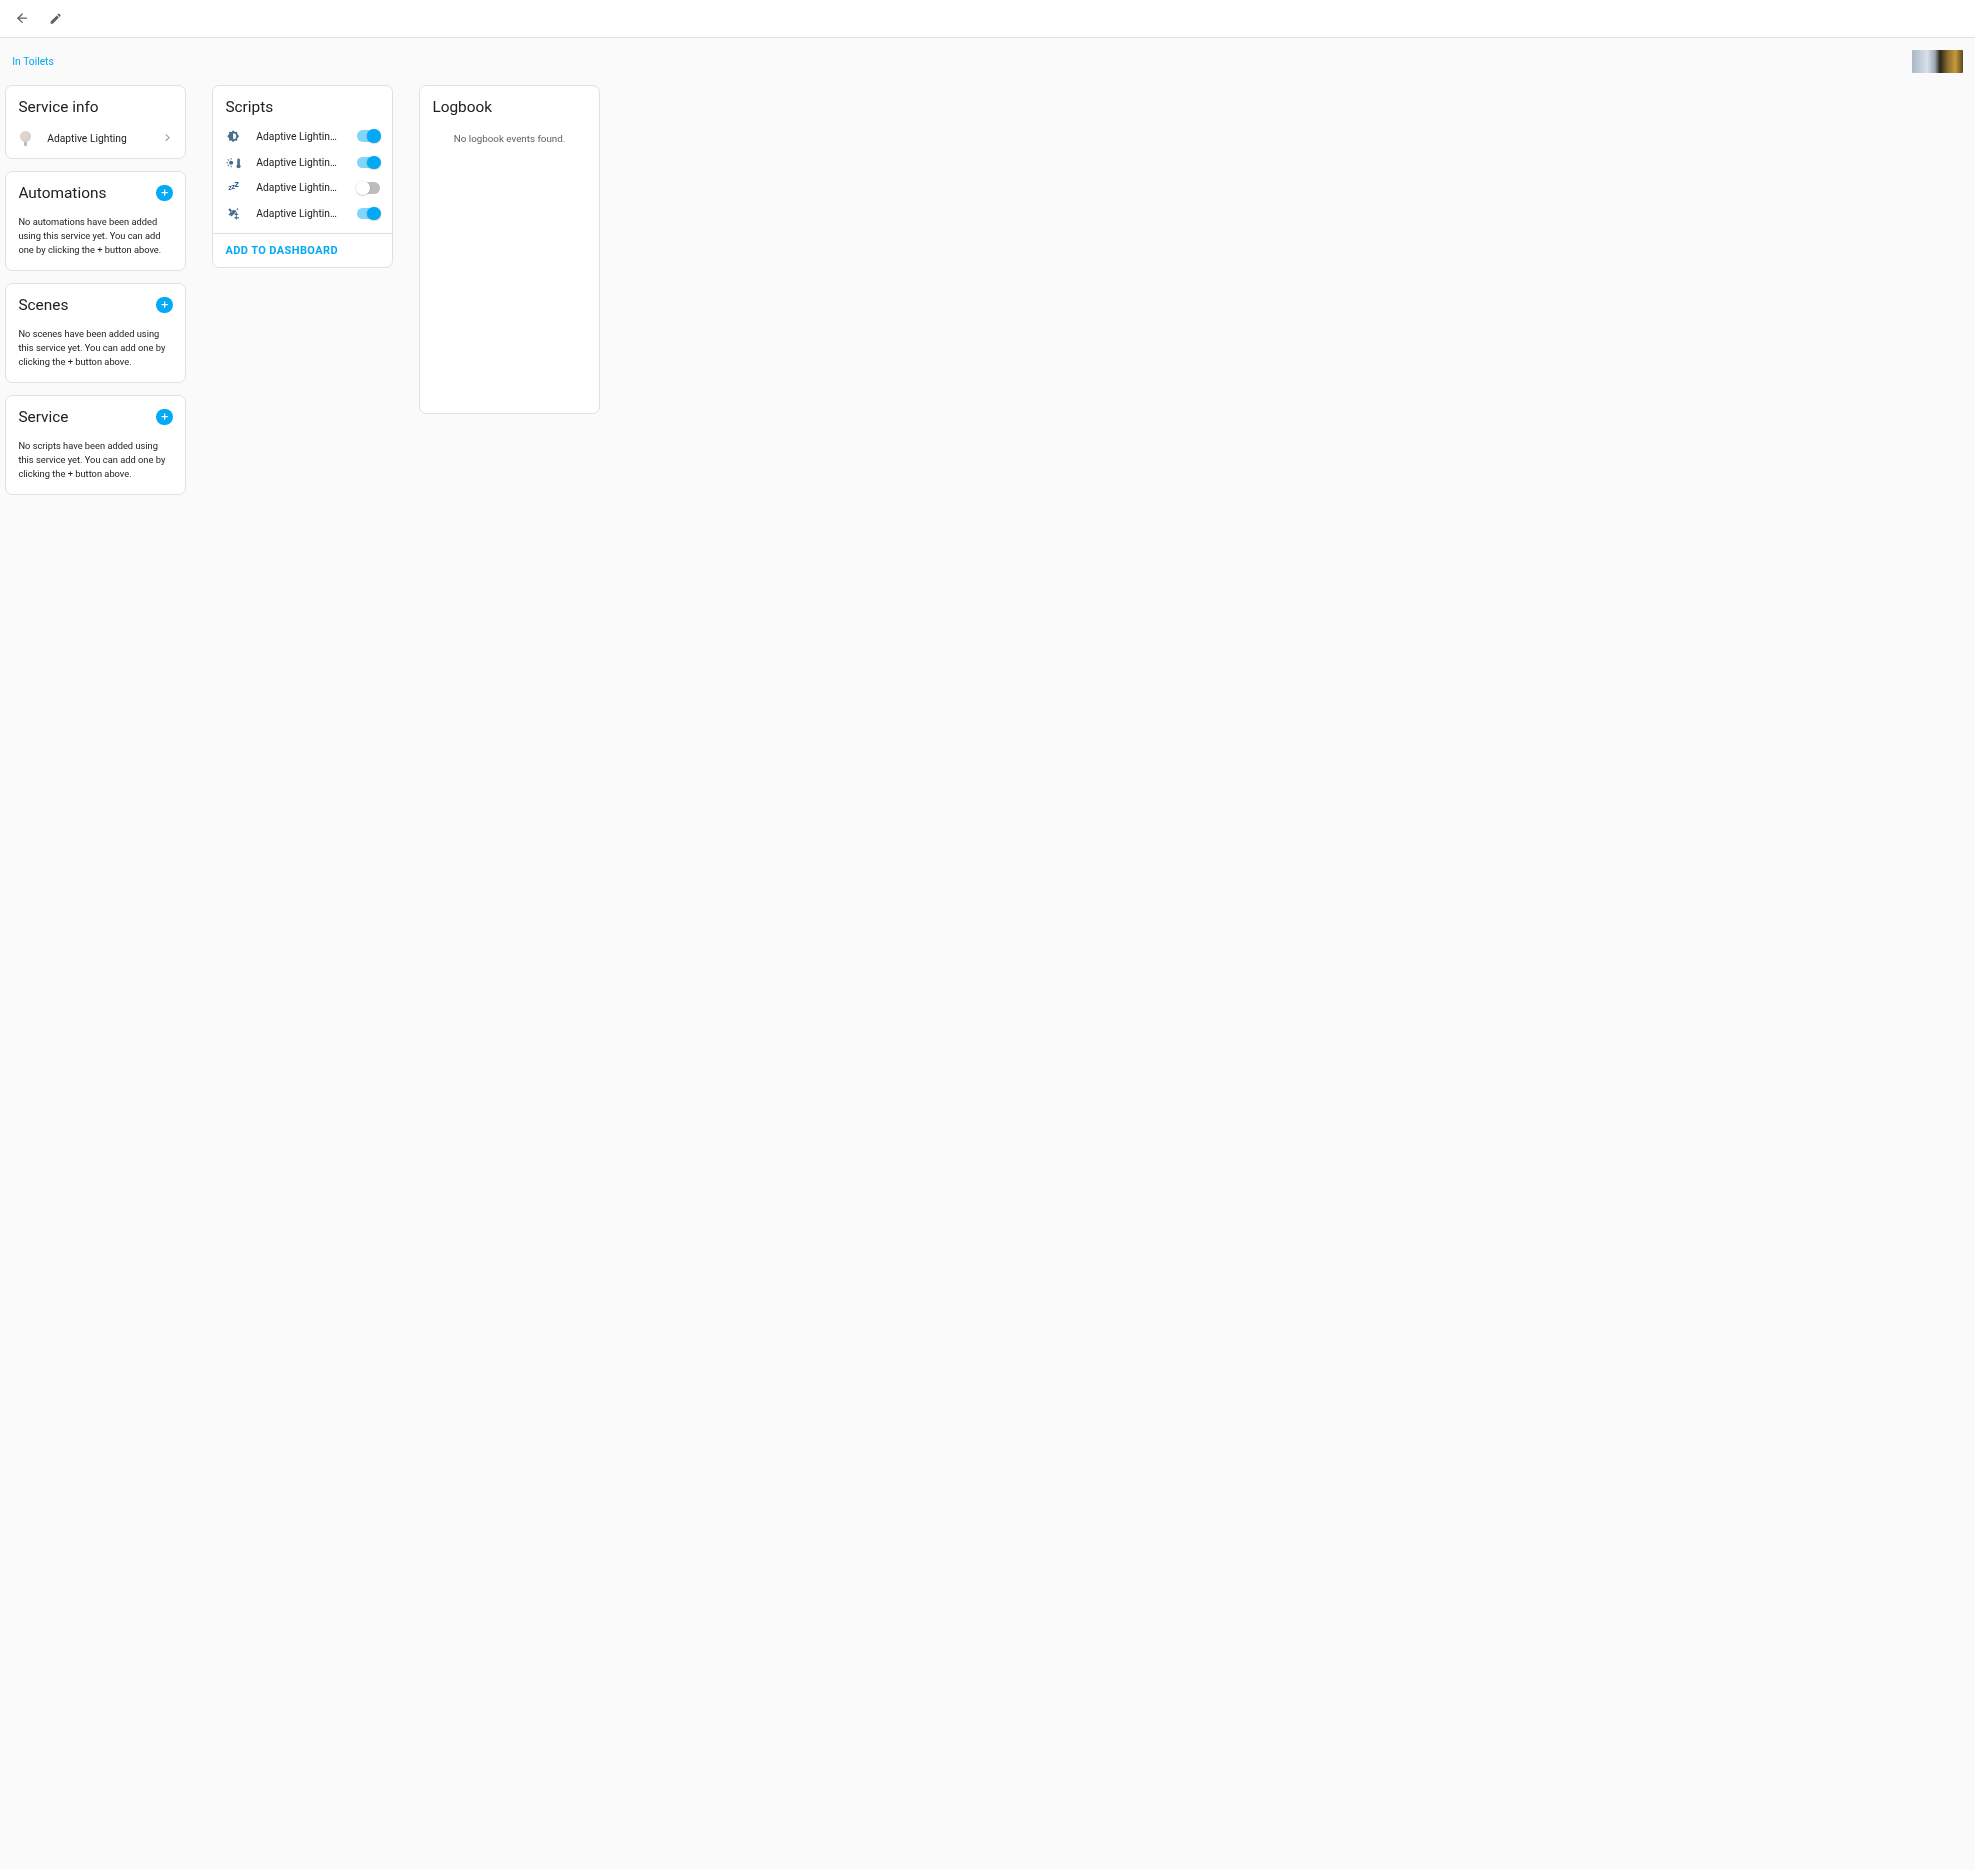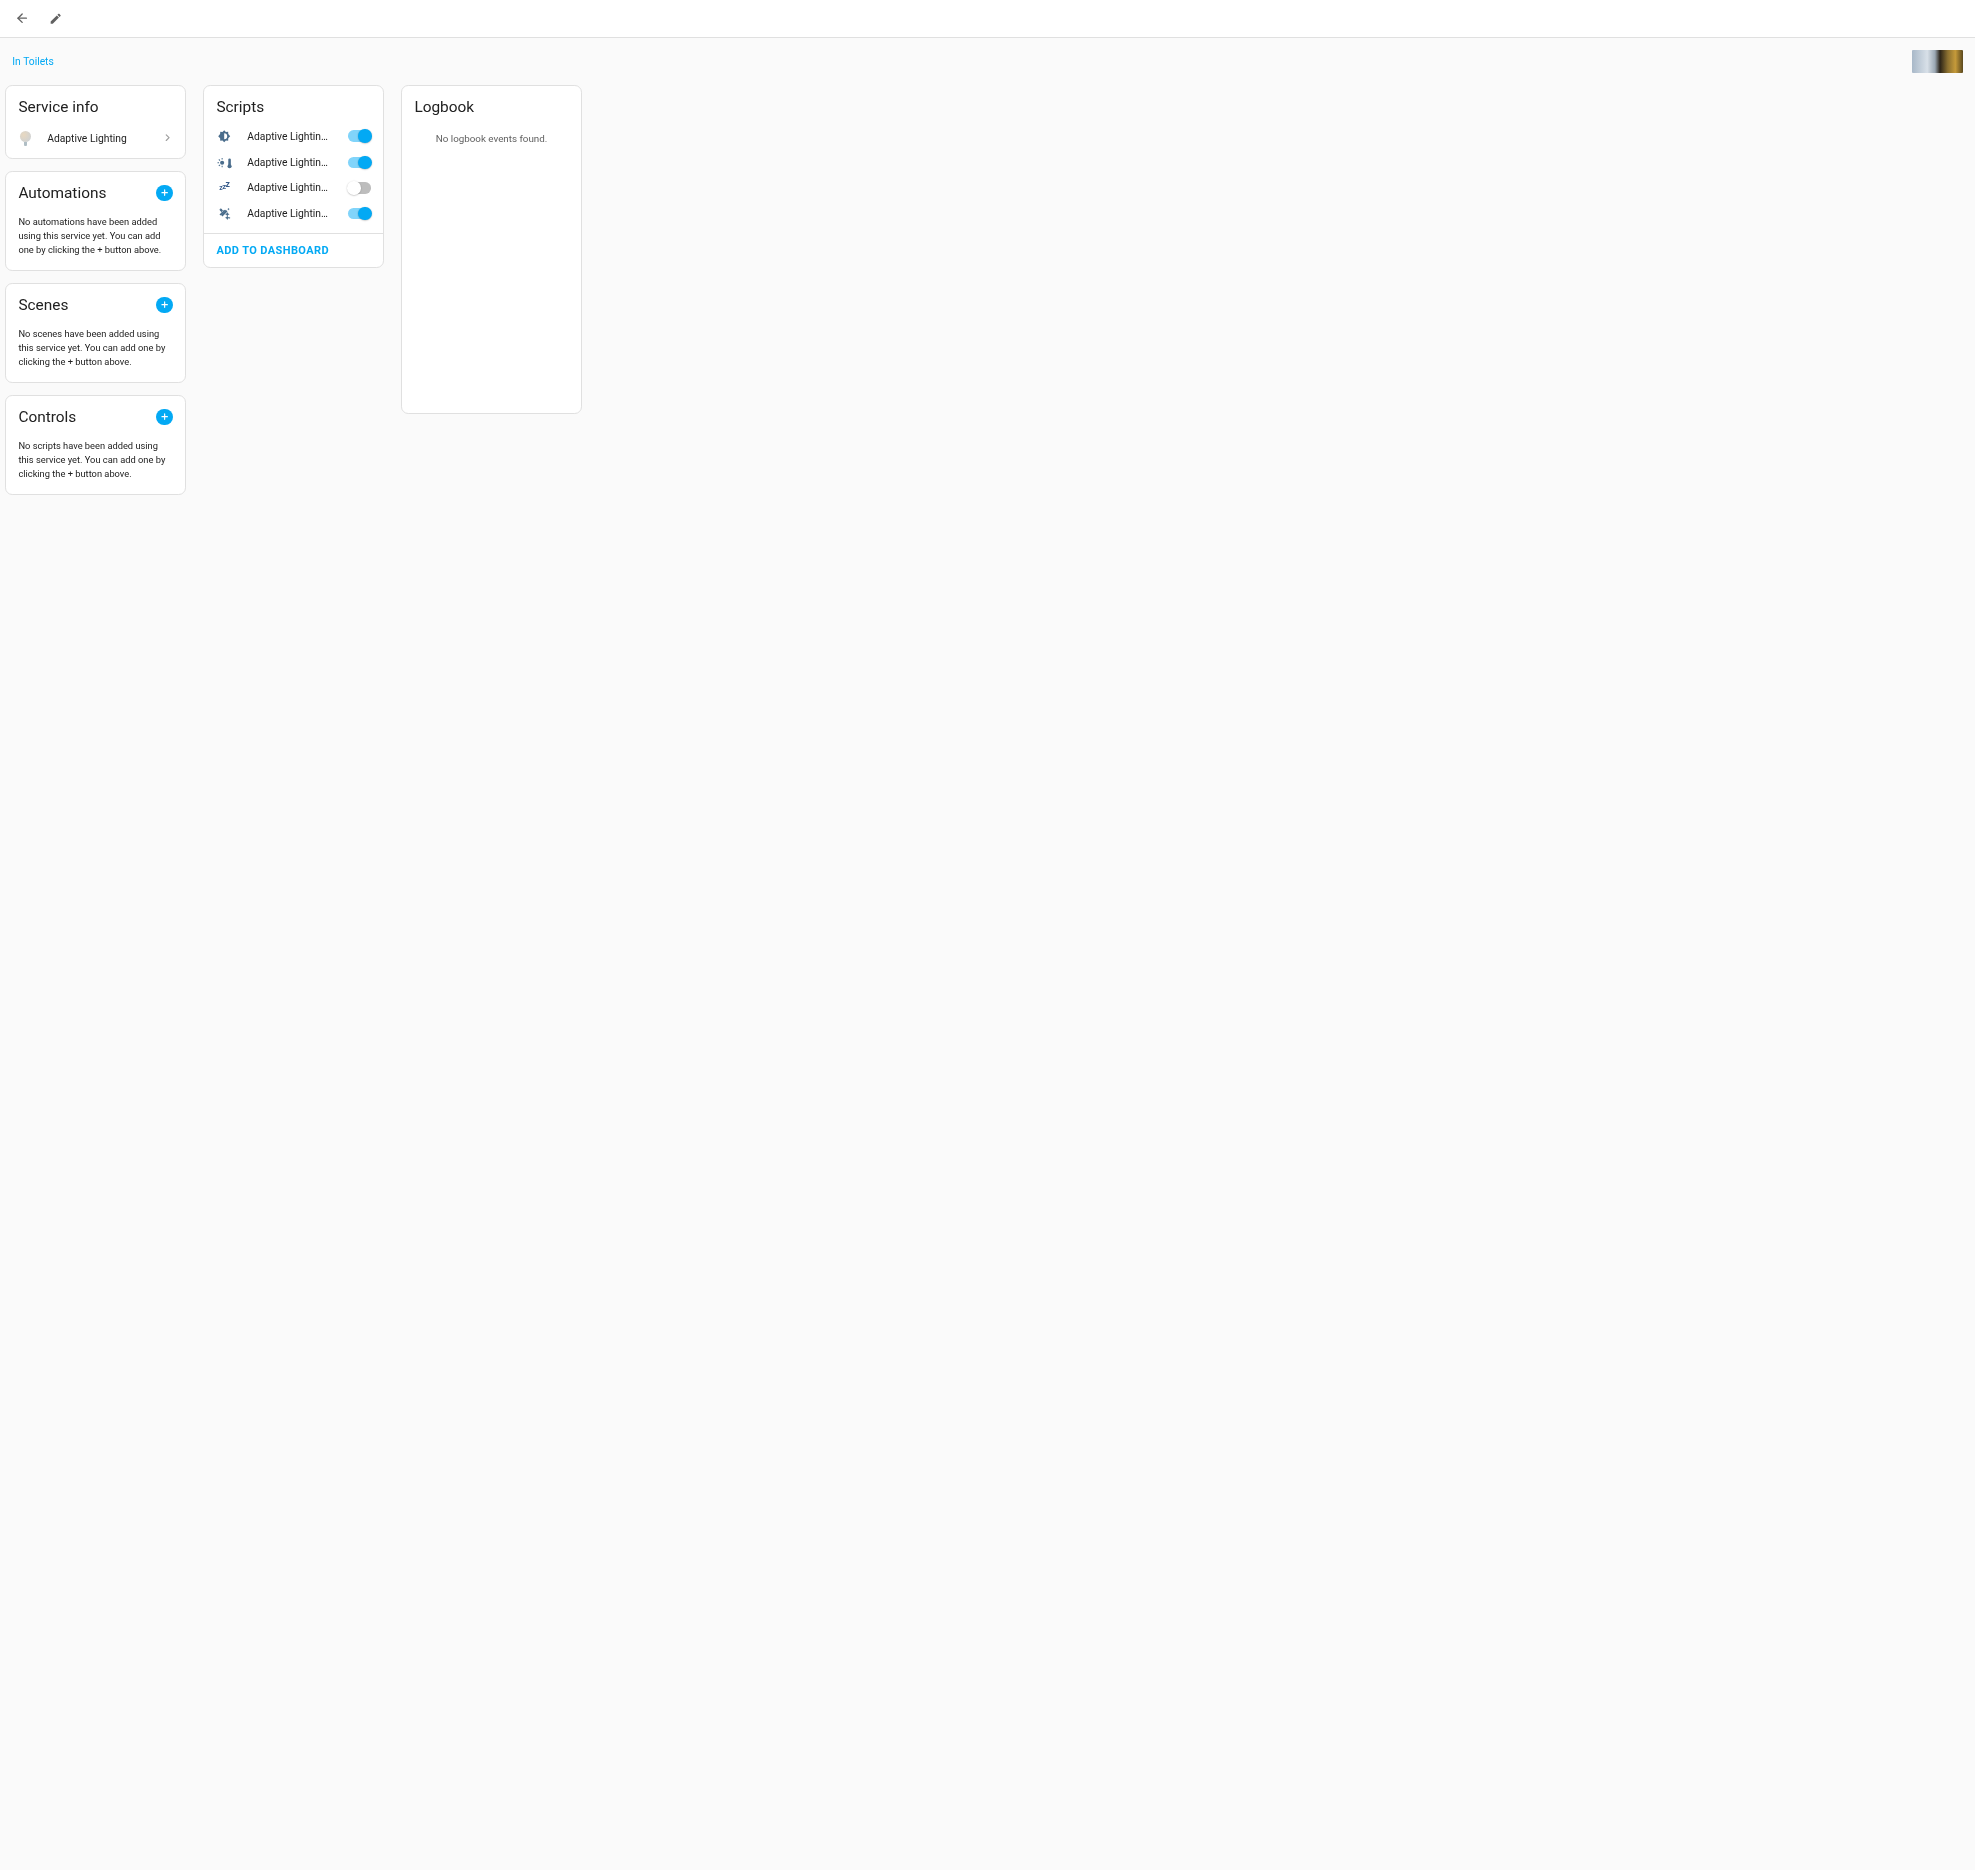--- a/index.html
+++ b/index.html
@@ -48,21 +48,21 @@
   }
   .thumb {
     width: 51px; height: 22.6px;
     border-radius: 1px;
     background: linear-gradient(90deg,#a8b8c8 0%,#d8e0e8 30%,#9aa7b3 45%,#2c2418 55%,#8a6f30 70%,#c59a3a 85%,#5a481e 100%);
     position: relative;
   }
   .grid {
     display: grid;
     grid-template-columns: 181px 181px 181px;
-    gap: 17px;
+    gap: 26px;
     padding: 0 5.1px 12.3px 5.1px;
     align-items: start;
   }
   .col { display: flex; flex-direction: column; gap: 12.3px; }
   .card {
     background: #fff;
     border: 0.5px solid #e0e0e0;
     border-radius: 7.2px;
     overflow: hidden;
   }
@@ -247,21 +247,21 @@
               <line x1="12" y1="5" x2="12" y2="19"></line>
               <line x1="5" y1="12" x2="19" y2="12"></line>
             </svg>
         </div>
       </div>
       <div class="card-body-text">No scenes have been added using this service yet. You can add one by clicking the + button above.</div>
     </div>
 
     <div class="card">
       <div class="card-title-row">
-        <div class="card-title">Controls</div>
+        <div class="card-title">Service</div>
         <div class="add-btn">
           <svg width="9.3" height="9.3" viewBox="0 0 24 24" fill="none" stroke="currentColor" stroke-width="3" stroke-linecap="round">
               <line x1="12" y1="5" x2="12" y2="19"></line>
               <line x1="5" y1="12" x2="19" y2="12"></line>
             </svg>
         </div>
       </div>
       <div class="card-body-text">No scripts have been added using this service yet. You can add one by clicking the + button above.</div>
     </div>
 

